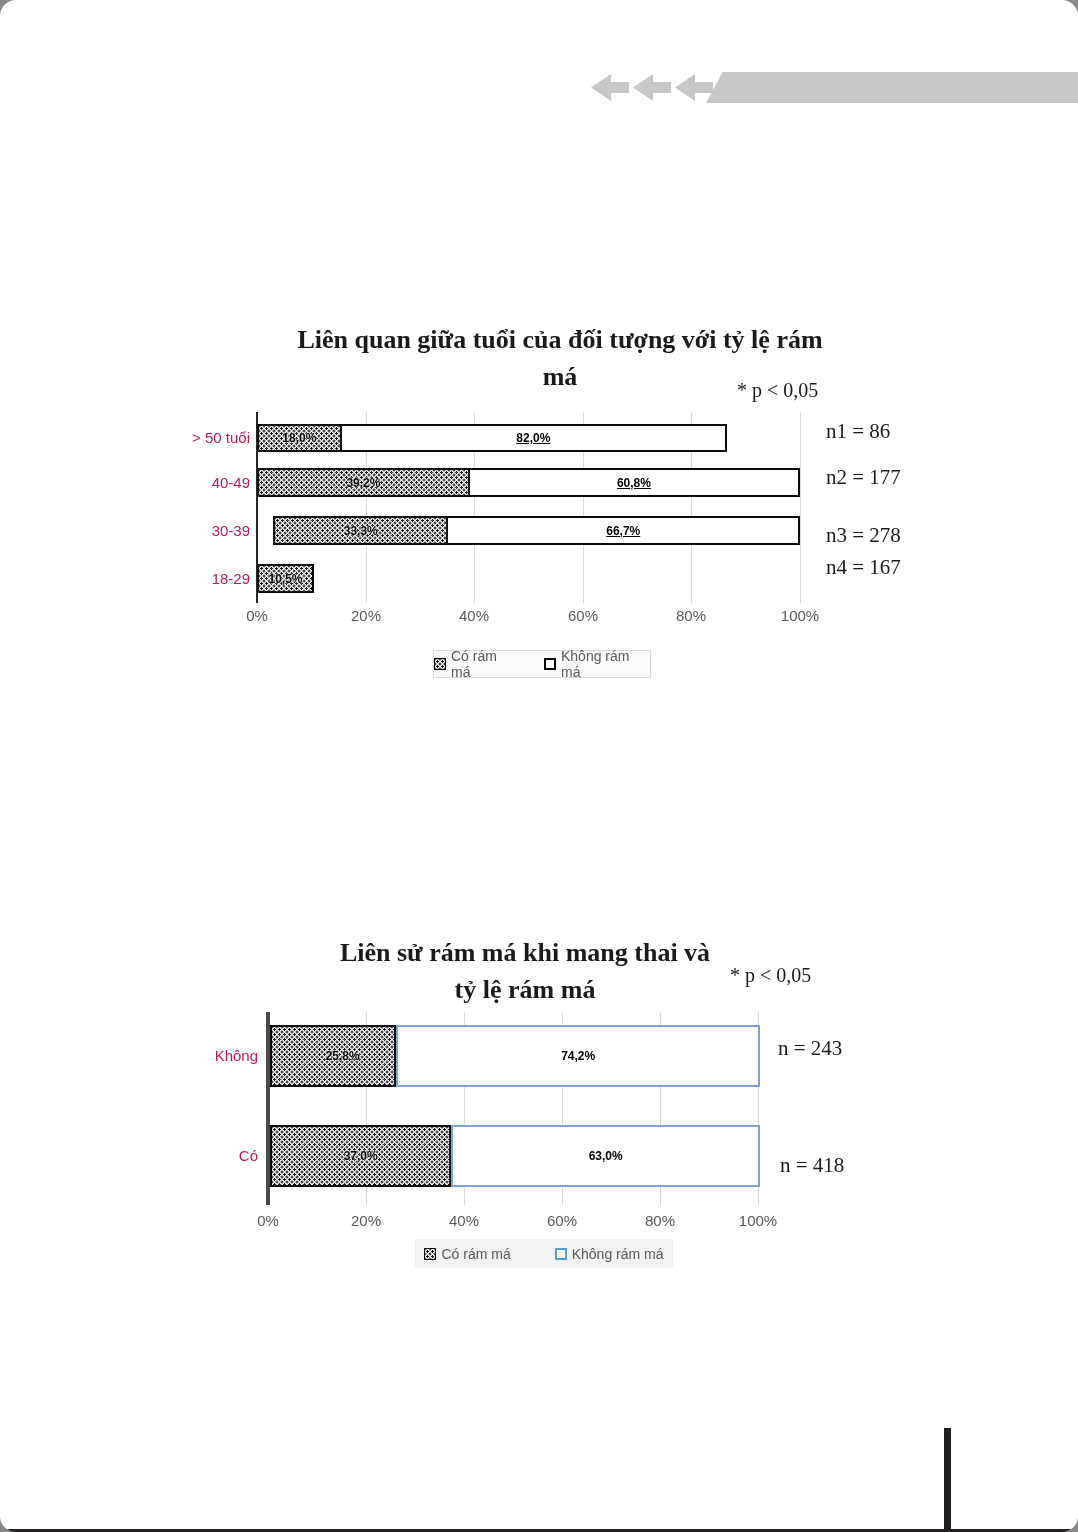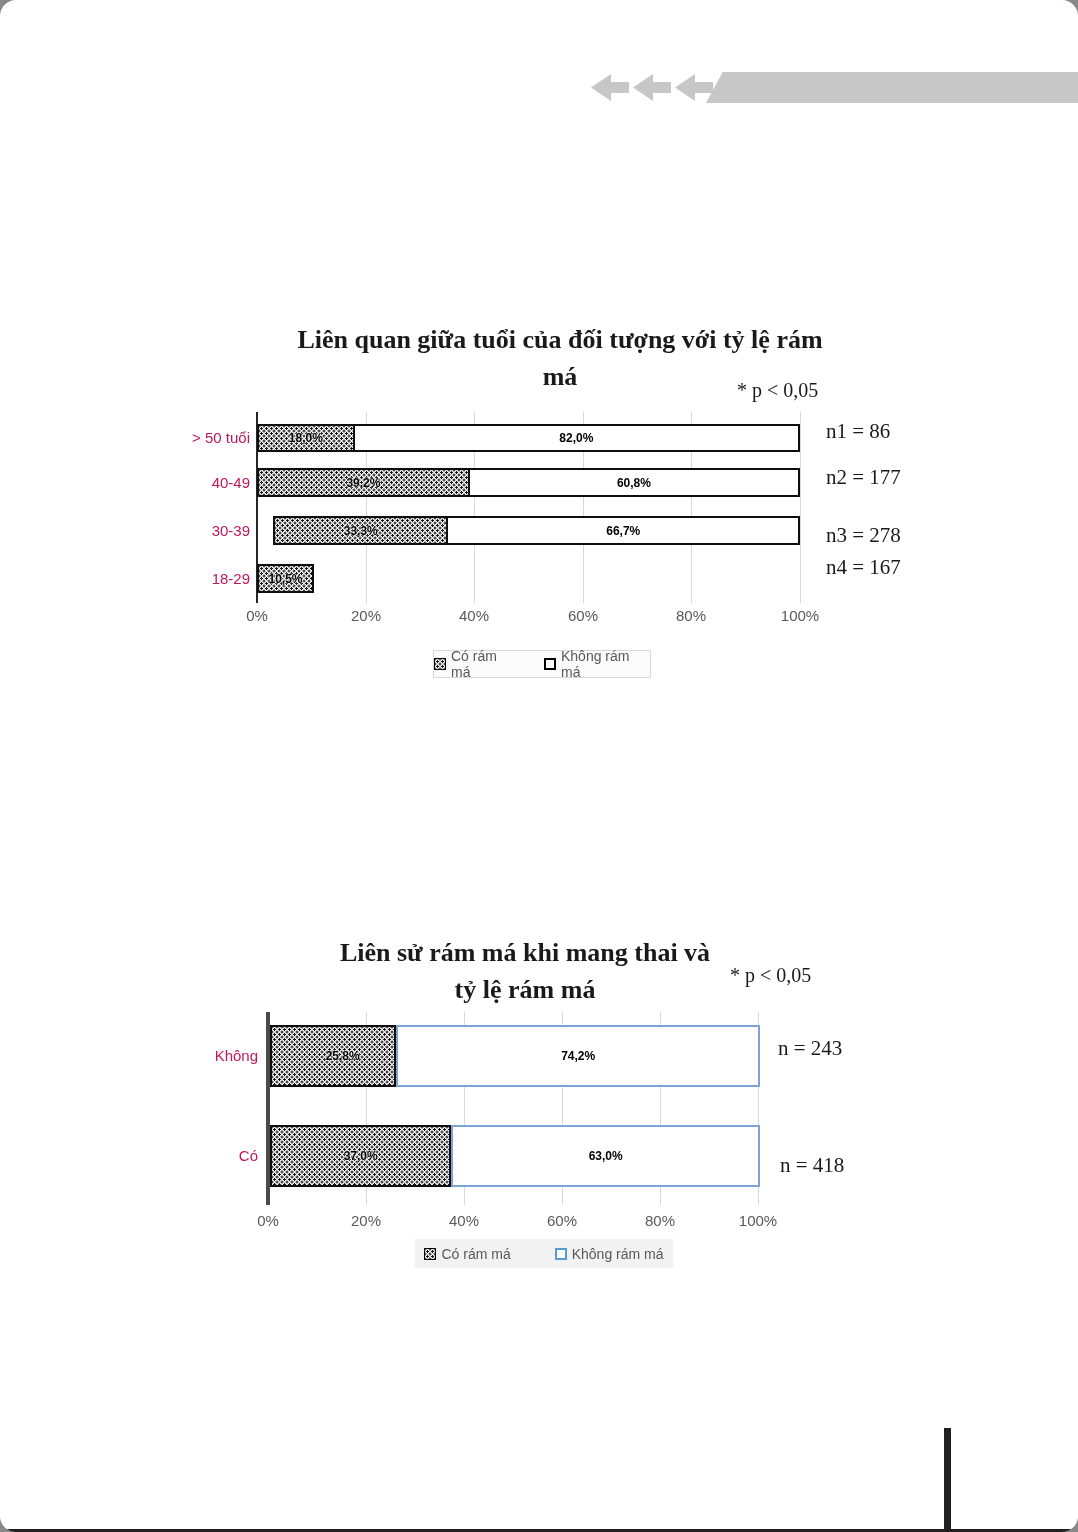--- a/index.html
+++ b/index.html
@@ -39,21 +39,21 @@
   }
   .pattern-fill {
     background-color:#f2f2f2;
     background-image:
       radial-gradient(circle, #141414 1.1px, transparent 1.3px),
       radial-gradient(circle, #141414 1.1px, transparent 1.3px);
     background-size:5px 5px;
     background-position:0 0, 2.5px 2.5px;
   }
   .seg-yes-1 { border:2px solid #0d0d0d; }
-  .seg-no-1  { flex:1; background:#fff; border:2px solid #0d0d0d; border-left:none; }
+  .seg-no-1  { flex:1; background:#fff; border:2px solid #0d0d0d; border-left:none;text-decoration:underline; }
   .seg-yes-2 { border:2px solid #0d0d0d; }
   .seg-no-2  { flex:1; background:#fff; border:2px solid #7ea3d8; }
   .cat-label {
     position:absolute; text-align:right; font-size:15px; color:#be185d; white-space:nowrap;
   }
   .n-label {
     position:absolute; font-family:"Liberation Serif", serif;
     font-size:21px; color:#1a1a1a; white-space:nowrap;
   }
   .tick { position:absolute; width:64px; text-align:center; font-size:15px; color:#595959; }
@@ -96,21 +96,21 @@
   </div>
   <div class="p-note" style="left:737px; top:379px;">* p &lt; 0,05</div>
 
   <div class="gridline" style="left:366px; top:412px; height:191px;"></div>
   <div class="gridline" style="left:474px; top:412px; height:191px;"></div>
   <div class="gridline" style="left:583px; top:412px; height:191px;"></div>
   <div class="gridline" style="left:691px; top:412px; height:191px;"></div>
   <div class="gridline" style="left:800px; top:412px; height:191px;"></div>
   <div class="axis-line-1"></div>
 
-  <div class="bar-row" style="left:257px; top:424px; width:543px; height:28px;">
+  <div class="bar-row" style="left:257px; top:424px; width:470px; height:28px;">
     <div class="seg pattern-fill seg-yes-1" style="width: 18%;">
       <span class="seg-label">18,0%</span>
     </div>
     <div class="seg seg-no-1">
       <span class="seg-label">82,0%</span>
     </div>
   </div>
   <div class="bar-row" style="left:257px; top:468px; width:543px; height:29px;">
     <div class="seg pattern-fill seg-yes-1" style="width: 39.2%;">
       <span class="seg-label">39,2%</span>

